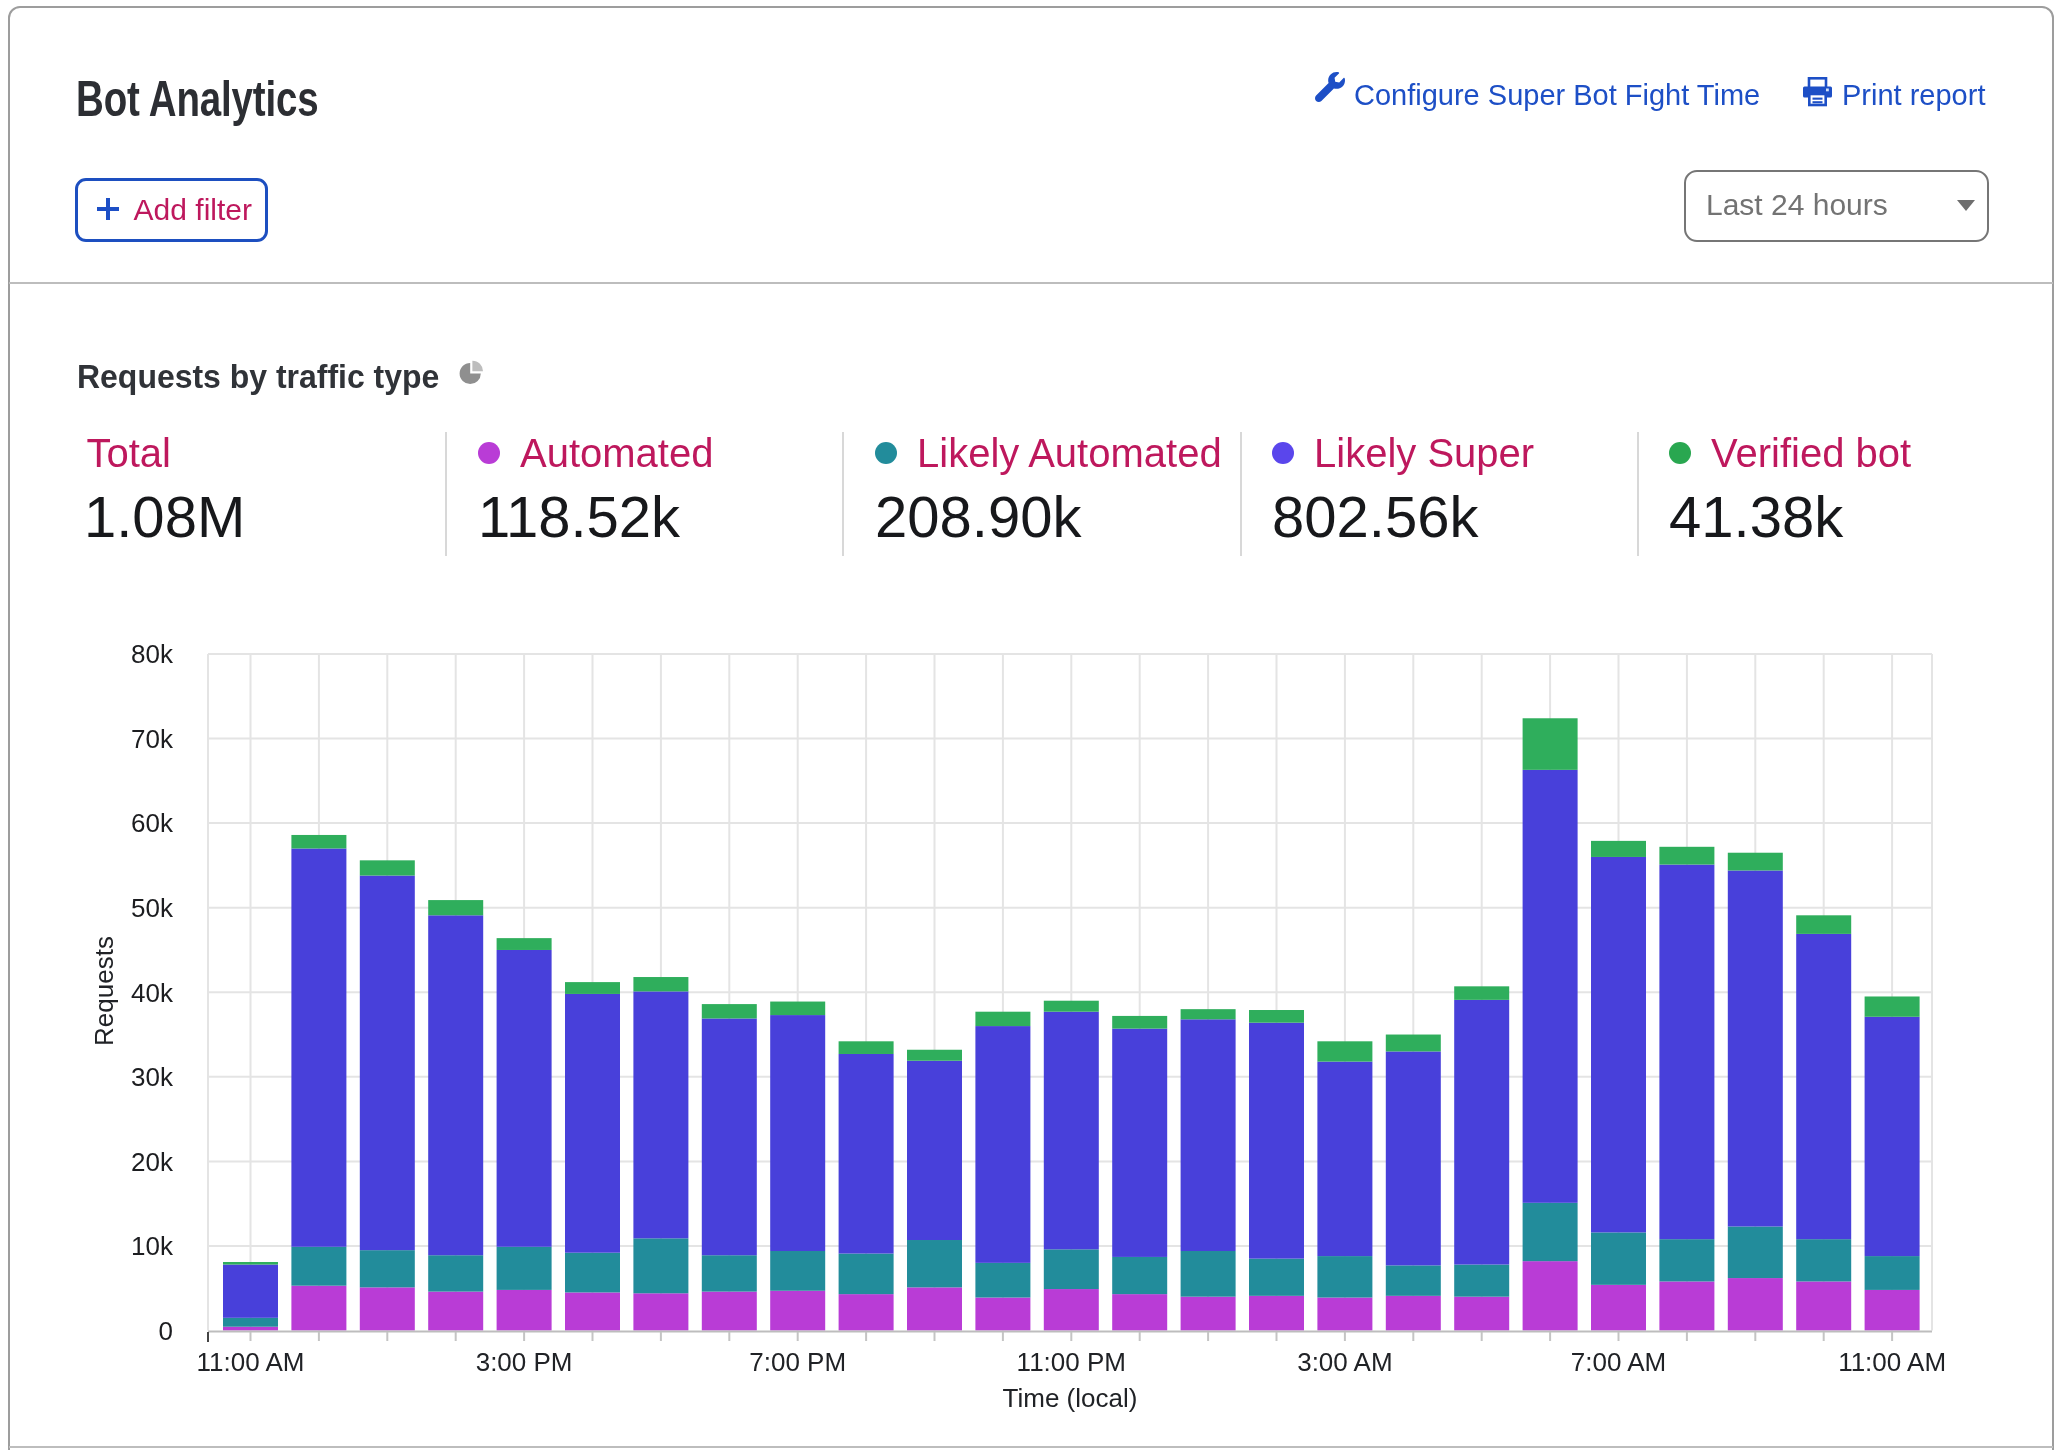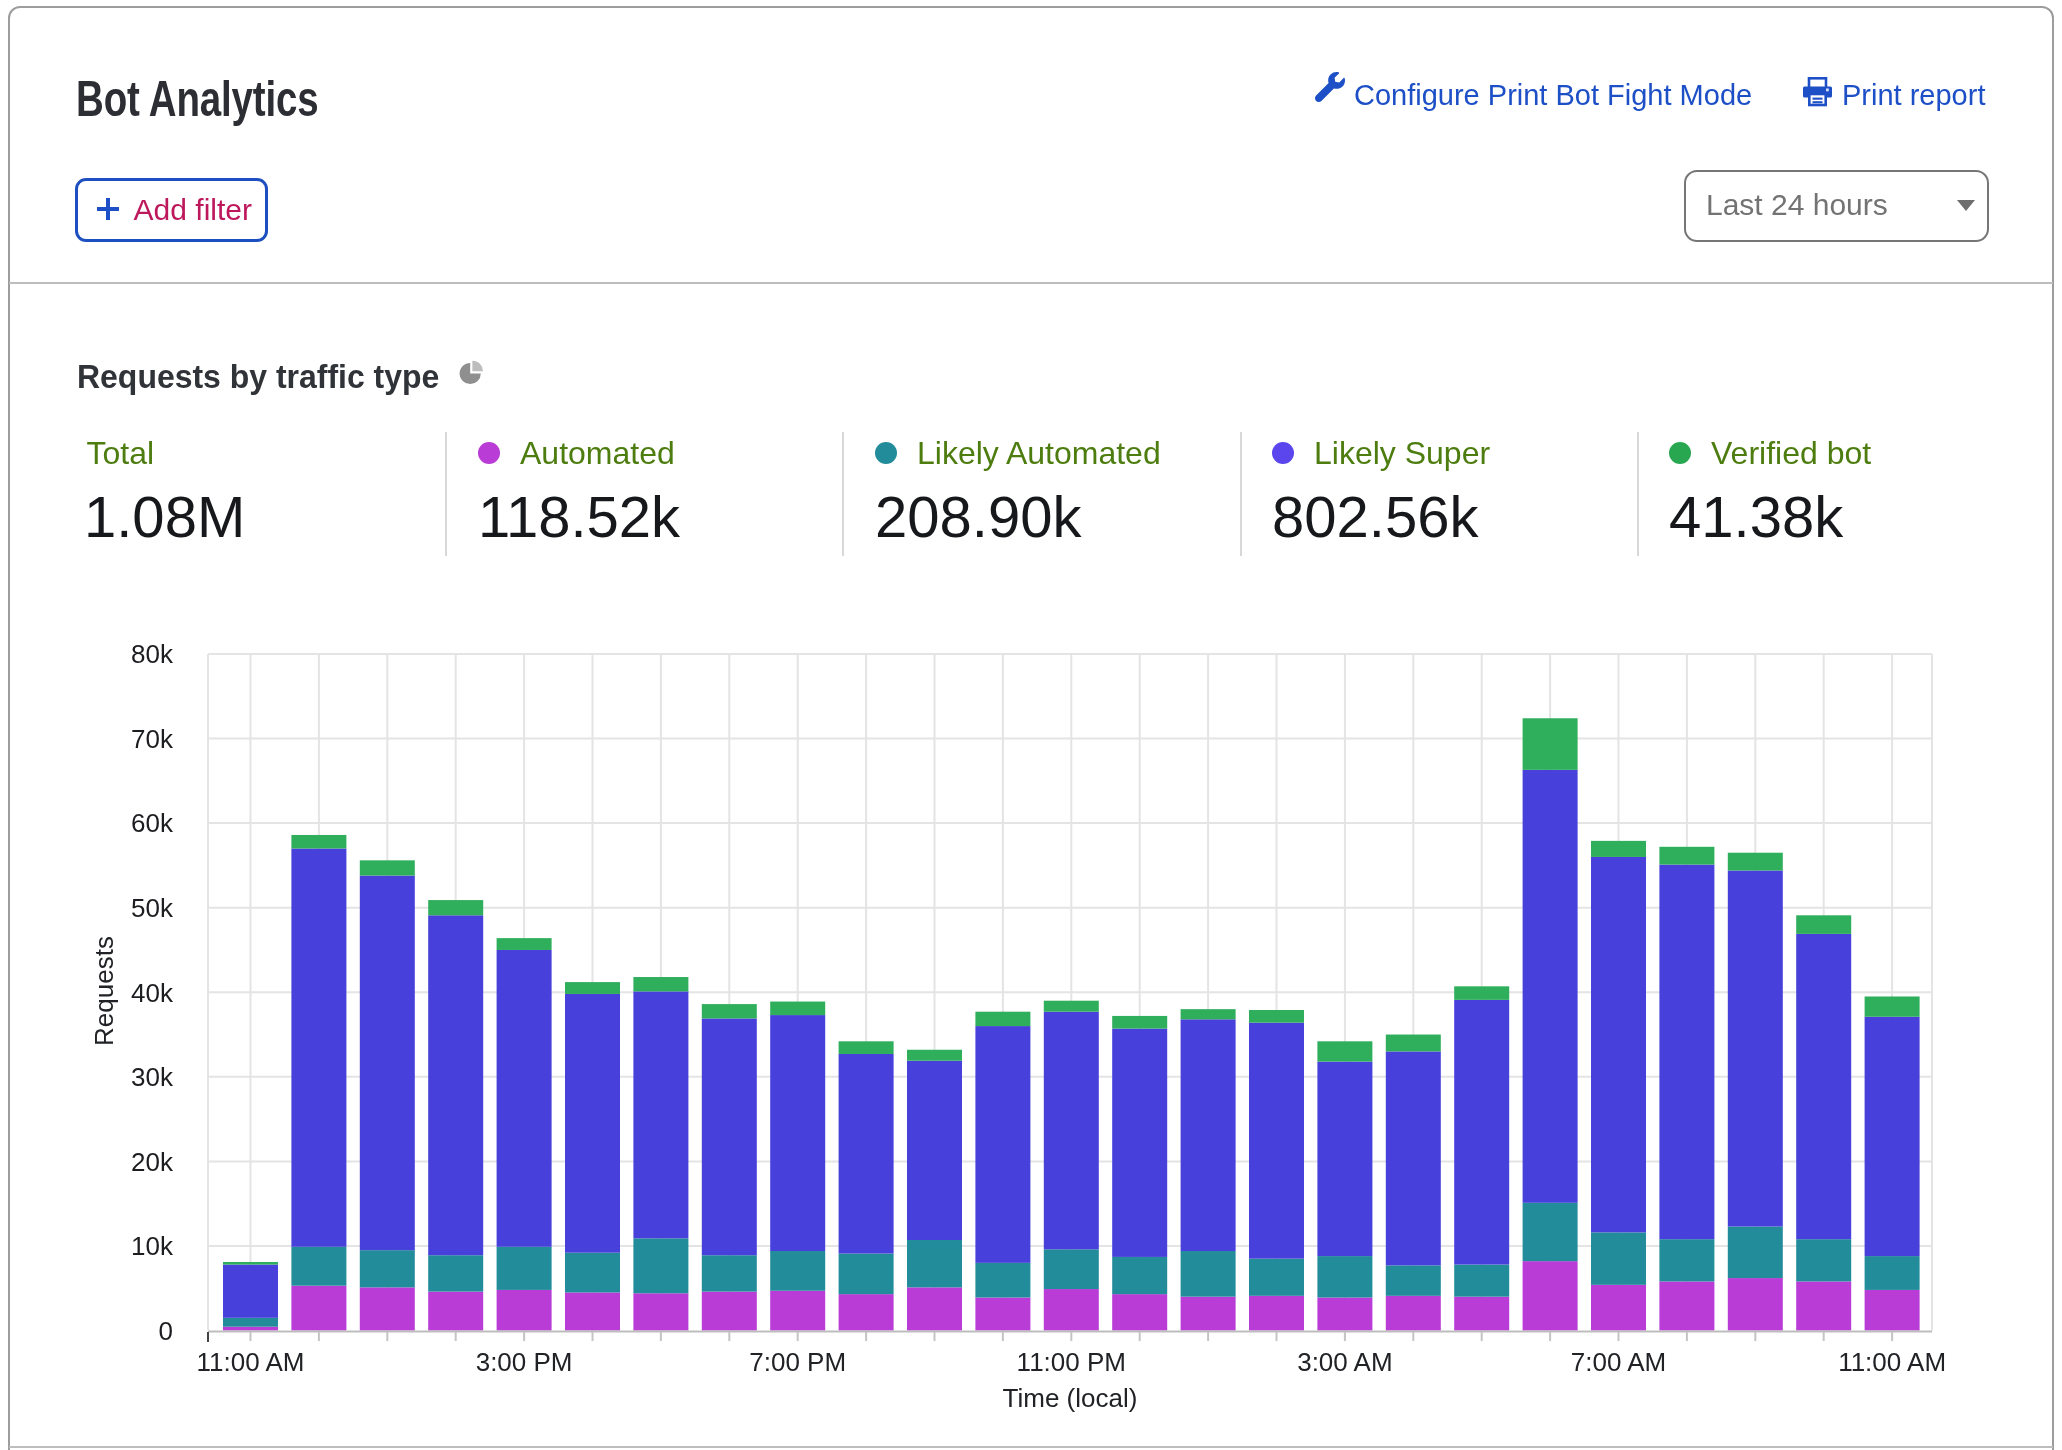--- a/index.html
+++ b/index.html
@@ -8,37 +8,37 @@
 .card{position:absolute;left:8px;top:6px;width:2042px;height:1600px;border:2px solid #9d9d9d;border-radius:12px;background:#fff}
 .hr{position:absolute;left:9px;width:2044px;height:2px;background:#bdbdbd}
 h1{position:absolute;left:76px;top:73.5px;margin:0;font-size:50px;line-height:50px;font-weight:700;color:#2c2e33;letter-spacing:-0.2px;transform:scaleX(0.77);transform-origin:0 0}
 h2{position:absolute;left:77px;top:358.6px;margin:0;font-size:34px;line-height:34px;font-weight:700;color:#303338;transform:scaleX(0.94);transform-origin:0 0}
 .link{position:absolute;font-size:29px;line-height:29px;color:#1d4fc6}
 .btn{position:absolute;left:75px;top:178px;width:193px;height:64px;border:3px solid #1d4fc0;border-radius:11px;box-sizing:border-box}
 .btntxt{position:absolute;left:133.6px;top:195.3px;font-size:30px;line-height:30px;color:#be185d}
 .dd{position:absolute;left:1684px;top:170px;width:305px;height:72px;border:2px solid #767676;border-radius:13px;box-sizing:border-box}
 .ddtxt{position:absolute;left:1706px;top:189.9px;font-size:30px;line-height:30px;color:#737373}
 .caret{position:absolute;left:1957px;top:200px;width:0;height:0;border-left:9.5px solid transparent;border-right:9.5px solid transparent;border-top:11.6px solid #6e6e6e}
-.slabel{position:absolute;font-size:32px;line-height:30px;color:#4d7c0f}
+.slabel{position:absolute;font-size:40px;line-height:30px;color:#be185d}
 .sval{position:absolute;font-size:58px;line-height:58px;font-weight:400;color:#17181b}
 .dot{position:absolute;width:22px;height:22px;border-radius:50%}
 .vdiv{position:absolute;top:432px;height:124px;width:2px;background:#d8d8d8}
 svg{position:absolute}
 </style>
 </head>
 <body>
 <div class="card"></div>
 <div class="hr" style="top:282px"></div>
 <div class="hr" style="top:1446px"></div>
 <h1>Bot Analytics</h1>
 
 <svg class="abs" style="left:1315px;top:72px" width="30" height="30" viewBox="0 0 512 512">
     <path fill="#1d4fc6" d="M507.73 109.1c-2.24-9.03-13.54-12.09-20.12-5.51l-74.36 74.36-67.88-11.31-11.31-67.88 74.36-74.36c6.62-6.62 3.43-17.9-5.66-20.16-47.38-11.74-99.55.91-136.58 37.93-39.64 39.64-50.55 97.1-34.05 147.2L18.74 402.76c-24.99 24.99-24.99 65.51 0 90.5 24.99 24.99 65.51 24.99 90.5 0l213.21-213.21c50.12 16.71 107.47 5.68 147.37-34.22 37.07-37.07 49.7-89.32 37.91-136.73z"></path>
   </svg>
-<div class="link" style="left:1354px;top:81.2px">Configure Print Bot Fight Mode</div>
+<div class="link" style="left:1354px;top:81.2px">Configure Super Bot Fight Time</div>
 
 <svg class="abs" style="left:1802px;top:77px" width="32" height="30" viewBox="0 0 32 30">
 <rect x="7" y="1.3" width="17" height="12" fill="#fff" stroke="#1d4fc6" stroke-width="2.6"></rect>
 <rect x="1" y="9.5" width="29" height="11" rx="1.5" fill="#1d4fc6"></rect>
 <rect x="24" y="11.5" width="2.8" height="2.8" fill="#cfe0f8"></rect>
 <rect x="7.3" y="17" width="16.4" height="11" fill="#fff" stroke="#1d4fc6" stroke-width="2.6"></rect>
 <rect x="10.5" y="20.6" width="10" height="2.1" fill="#1d4fc6"></rect>
 <rect x="10.5" y="24.2" width="10" height="2.1" fill="#1d4fc6"></rect>
 </svg>
 <div class="link" style="left:1842px;top:81.2px">Print report</div>

